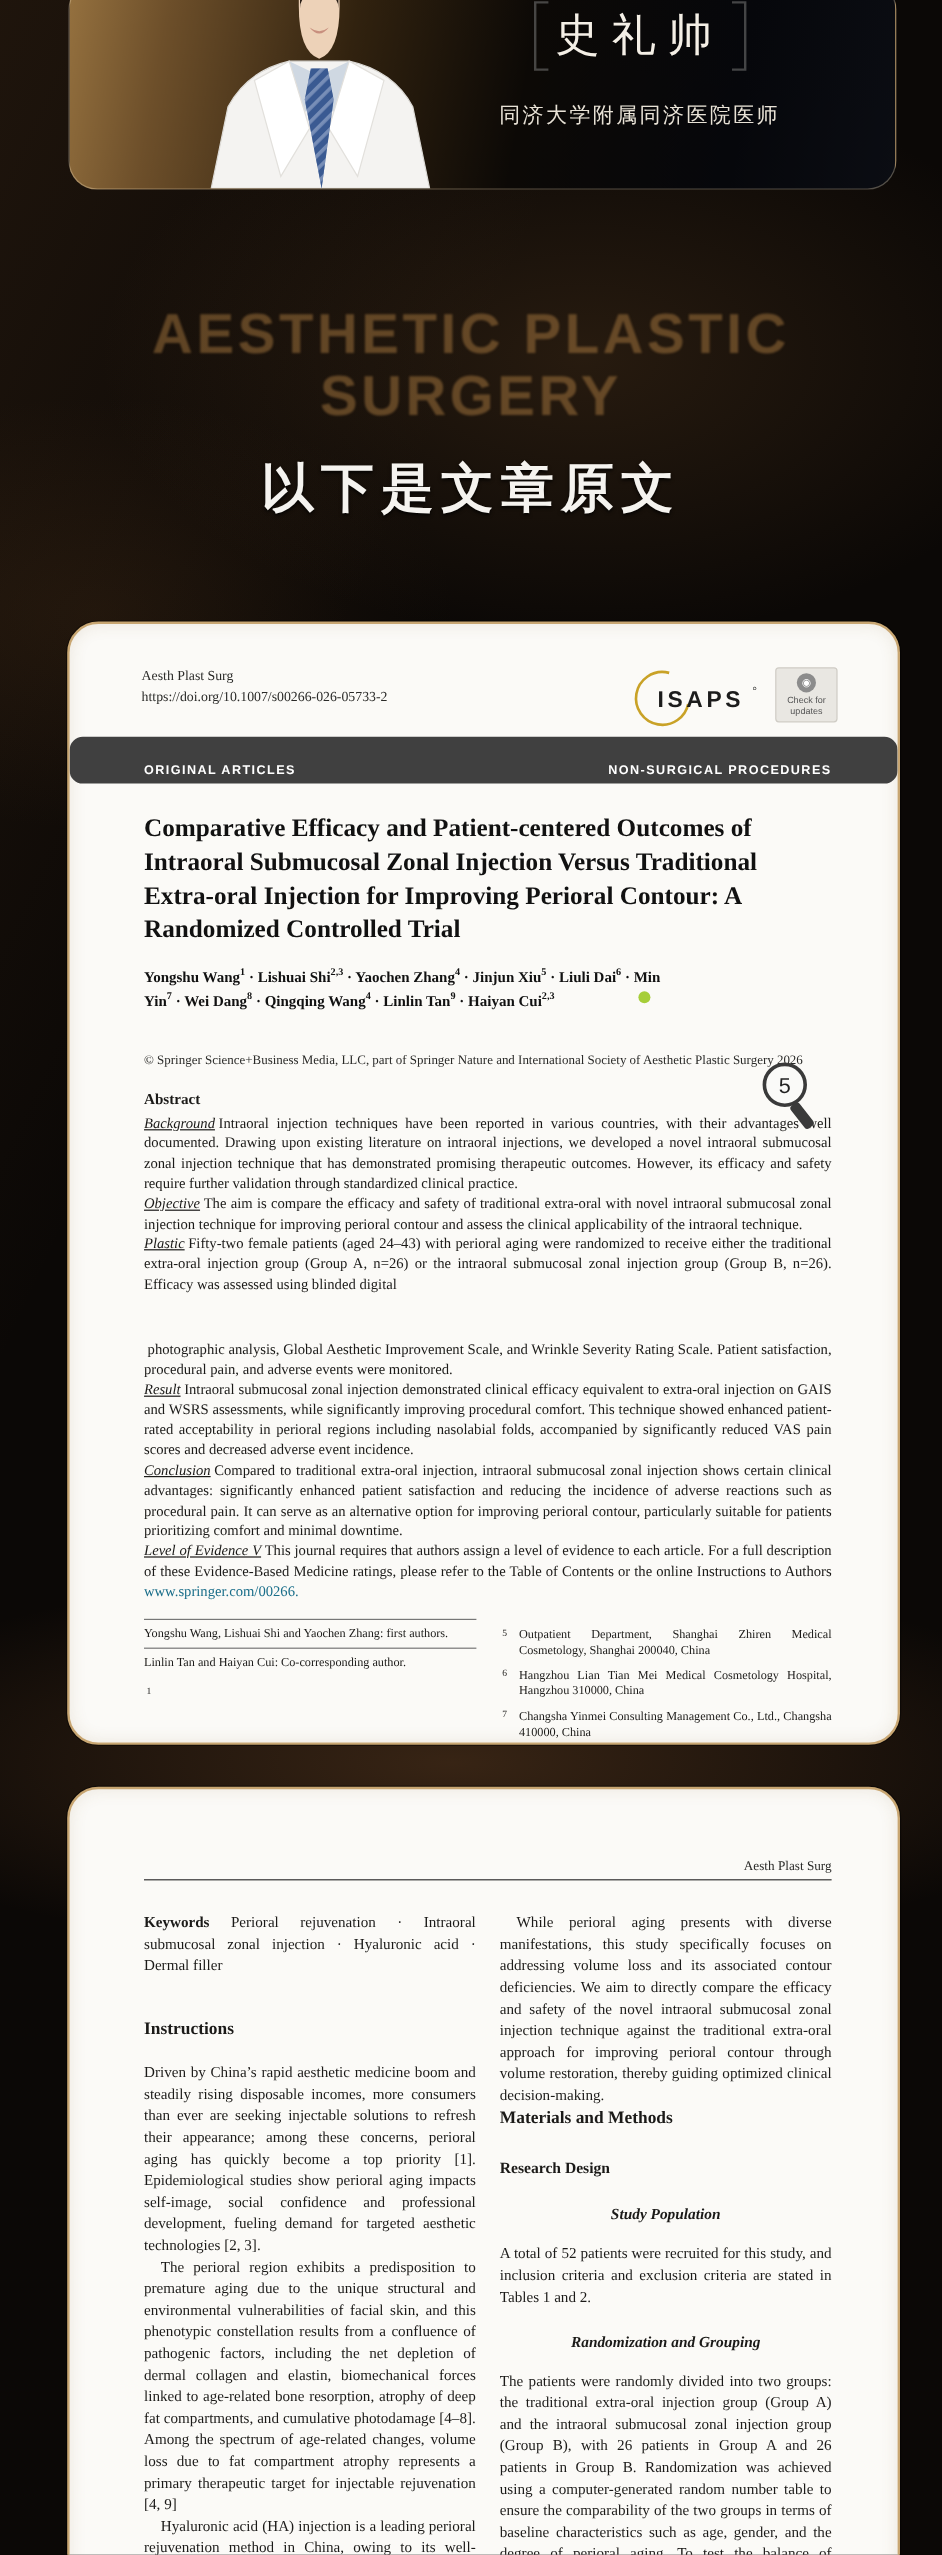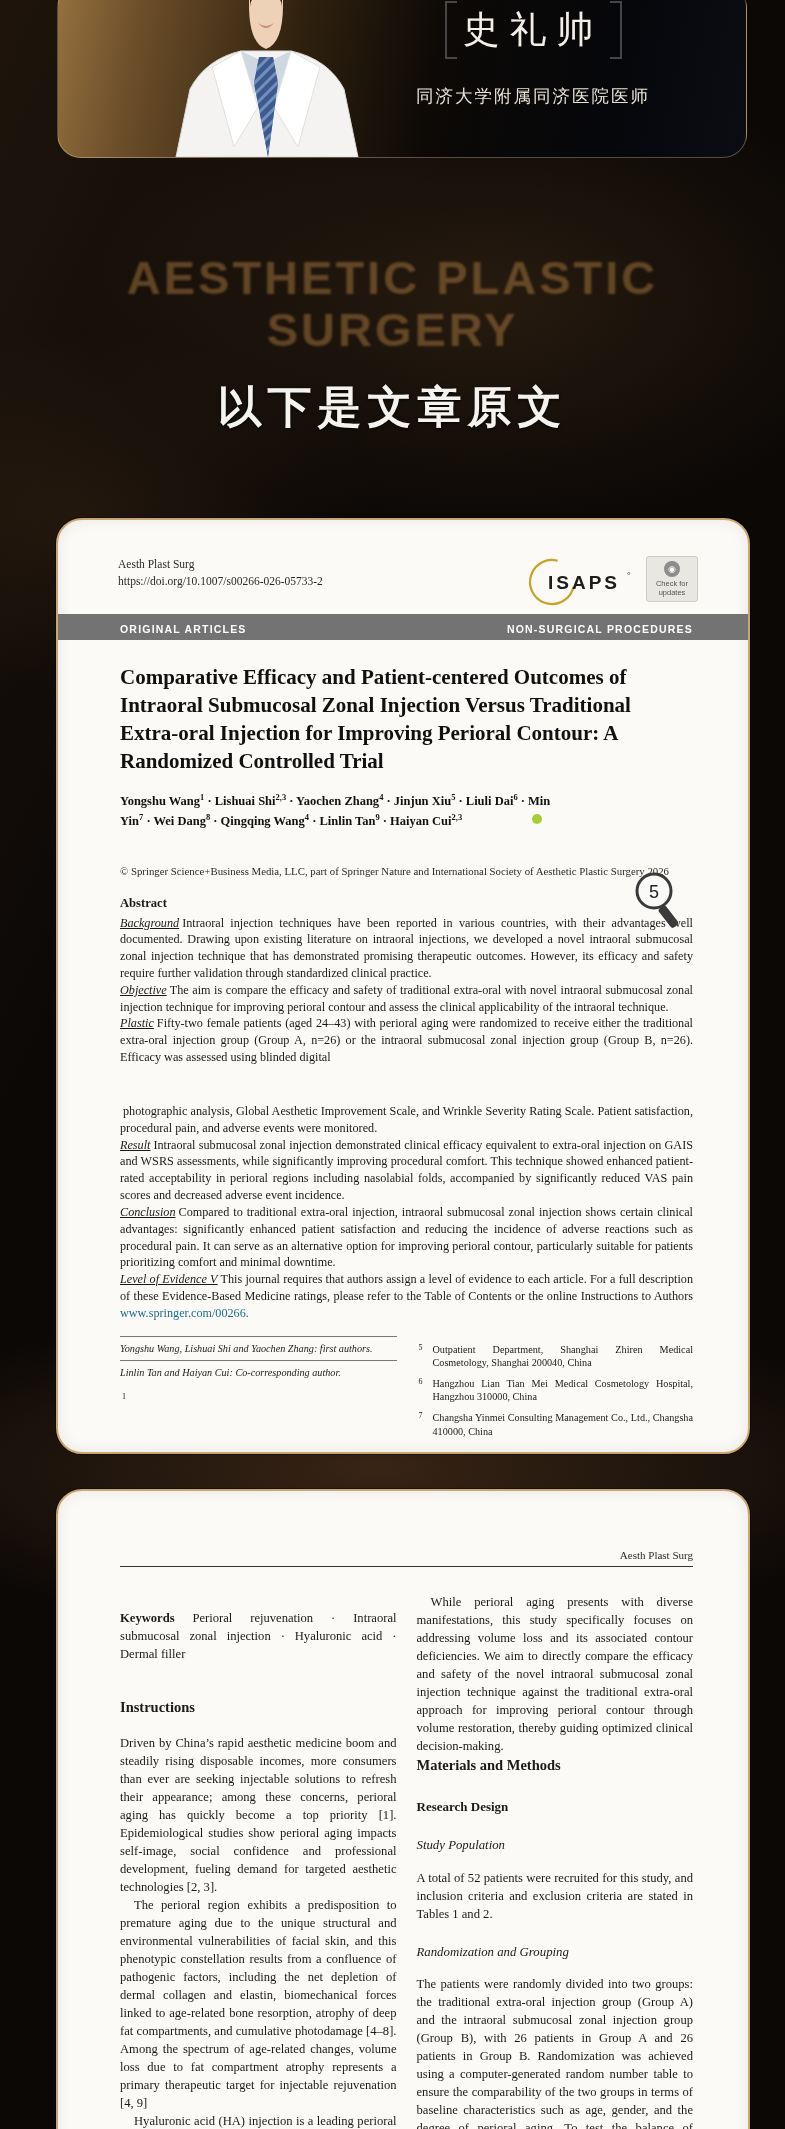--- a/index.html
+++ b/index.html
@@ -62,55 +62,56 @@
   .isaps{position:relative;width:118px;height:52px;}
   .isaps svg{display:block;}
   .check-badge{
     width:50px;height:44px;background:#e9e7e2;border:1px solid #cfccc5;border-radius:3px;
     display:flex;flex-direction:column;align-items:center;justify-content:center;
     font-family:"Liberation Sans","DejaVu Sans",sans-serif;font-size:7.5px;color:#555;text-align:center;line-height:1.2;
   }
   .check-badge .bell{width:16px;height:16px;border-radius:50%;background:#8c8c8c;color:#fff;
     display:flex;align-items:center;justify-content:center;font-size:9px;margin-bottom:2px;}
   .green-bar{
-    height:23px;background:#737373;color:#ffffff;display:flex;justify-content:space-between;align-items:center;
+    height:23px;background:#404040;color:#ffffff;display:flex;justify-content:space-between;align-items:center;
     font-family:"Liberation Sans","DejaVu Sans",sans-serif;font-size:10.5px;font-weight:700;letter-spacing:1.2px;
-    padding:3px 55px 0 62px;
+    padding:16px 55px 0 62px;
+    border-radius:11px;
   }
   .p1-body{padding:0 55px 0 62px;position:relative;}
   .art-title{margin-top:24px;font-size:21px;font-weight:700;line-height:1.33;color:#111;max-width:520px;}
   .magnifier{position:absolute;right:60px;top:205px;}
   .authors{margin-top:15px;font-size:12.5px;font-weight:700;max-width:450px;line-height:1.5;color:#111;}
   .authors sup{font-size:8.5px;}
   .orcid{display:inline-block;width:10px;height:10px;border-radius:50%;background:#a6ce39;margin-left:3px;}
   .received{margin-top:15px;font-size:10.8px;line-height:1.45;color:#2a2a28;}
   .abstract-cols{display:flex;gap:20px;margin-top:16px;flex-direction:column;}
   .abstract-cols .col{flex:1;font-size:12.2px;line-height:1.38;text-align:justify;}
   .ab-h{font-weight:700;font-size:12.6px;margin:0 0 2px 0;}
   p.ab{margin:0;}
   p.ab i{margin-right:3px;text-decoration:underline;}
   p.ab a{color:#1a6e8a;text-decoration:none;}
   .bottom-cols{display:flex;gap:20px;margin-top:14px;}
   .bottom-cols .col{flex:1;font-size:10.2px;line-height:1.33;}
-  .fnote{border-top:1px solid #777;padding:5px 0;font-style:italic;}
+  .fnote{border-top:1px solid #777;padding:5px 0;}
   .correspond{border-top:1px solid #777;padding:6px 0 4px 0;}
   .correspond .env{margin-right:6px;}
   .affil{position:relative;padding-left:16px;margin-top:7px;text-align:justify;}
   .affil sup{position:absolute;left:2px;top:0;font-size:8px;}
   
   .p2-inner{padding:58px 55px 0 62px;}
   .running-head{text-align:right;font-size:11px;color:#2a2a28;}
   .head-rule{border-top:1.6px solid #333;margin-top:5px;}
   .p2-cols{display:flex;gap:20px;margin-top:26px;}
   .p2-cols .col{flex:1;font-size:12.6px;line-height:1.43;text-align:justify;}
-  .kw{margin:16px 0 34px 0;}
+  .kw{margin:0 0 34px 0;}
   .kw b{font-weight:700;}
   h2.sec{font-size:14.5px;font-weight:700;margin:0 0 16px 0;text-align:left;}
   h3.sub{font-size:13px;font-weight:700;margin:22px 0 14px 0;text-align:left;}
-  h4.subi{font-size:12.8px;font-weight:400;font-style:italic;margin:20px 0 14px 0;text-align:left;}
+  h4.subi{font-size:12.8px;font-weight:700;font-style:italic;margin:20px 0 14px 0;text-align:center;}
   .col p.body{margin:0;}
   .col p.body + p.body{text-indent:14px;}
   .mm-gap{margin-top:30px;}
 </style>
 </head>
 <body>
 
 <div class="top-card">
   <svg class="doctor" viewBox="0 0 240 160">
 

